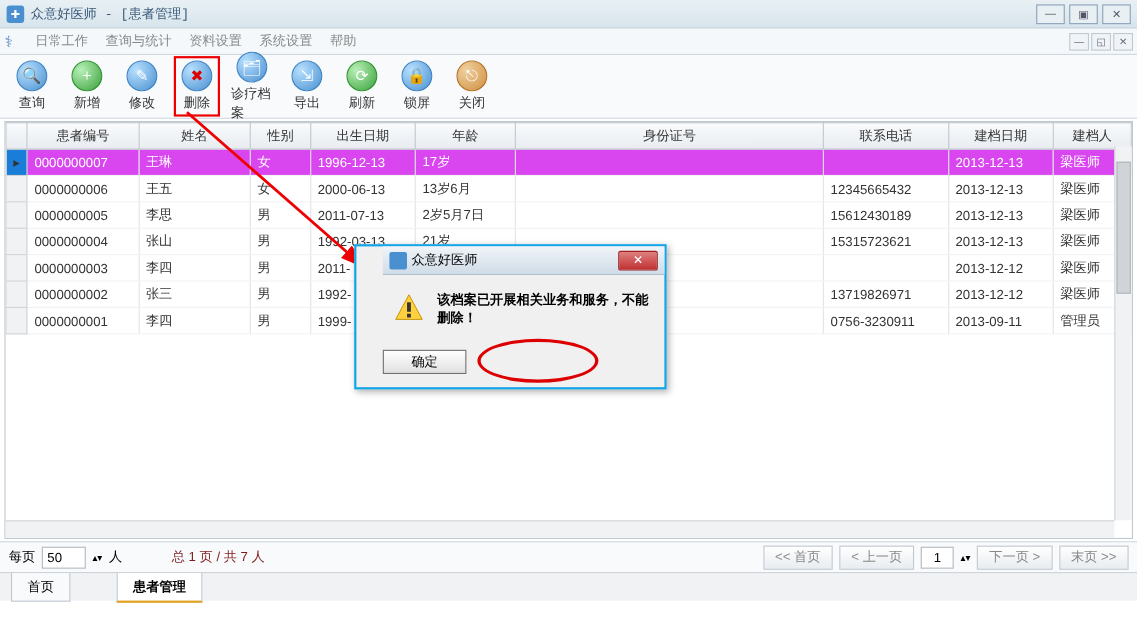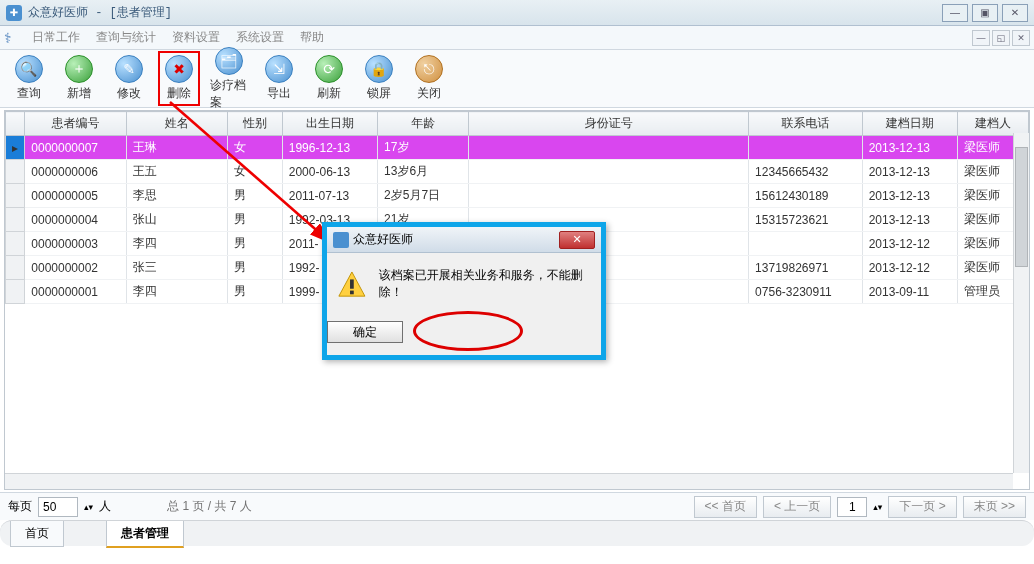--- a/index.html
+++ b/index.html
@@ -33,37 +33,37 @@
 .grid tr.sel td { background: #d946ef; color: #fff; }
 .grid tr.sel td.rowhdr { background: #1a7dd8; }
 .grid tr.sel td.rowhdr::before { content: "▸"; color: #333; }
 
 .scrollbar-v { position: absolute; right: 0; top: 22px; bottom: 16px; width: 16px; background: #f0f2f4; border-left: 1px solid #d0d4d8; }
 .scrollbar-v .thumb { position: absolute; top: 14px; left: 1px; right: 1px; height: 120px; background: #d0d4d8; border: 1px solid #b0b4b8; }
 .scrollbar-h { position: absolute; left: 0; right: 16px; bottom: 0; height: 16px; background: #f0f2f4; border-top: 1px solid #d0d4d8; }
 
 .pager { height: 28px; background: #f8fafc; border-top: 1px solid #d0d8e0; display: flex; align-items: center; padding: 0 8px; gap: 6px; }
 .pager input { width: 40px; height: 20px; border: 1px solid #b0b8c0; text-align: left; padding: 0 4px; }
-.pager .summary { margin-left: 50px; color: #737373; }
+.pager .summary { margin-left: 39px; color: #7f1d1d; }
 .pager .spacer { flex: 1; }
 .pager button { height: 22px; padding: 0 10px; border: 1px solid #c0c8d0; background: linear-gradient(#fff,#e8ecf0); color: #888; cursor: pointer; }
 .pager input.pgnum { width: 30px; text-align: center; }
 
-.tabs { height: 26px; display: flex; align-items: flex-start; padding-left: 10px; background: #f0f2f4; border-top: 1px solid #d0d4d8; border-radius: 12px; }
+.tabs { height: 26px; display: flex; align-items: flex-start; padding-left: 10px; background: #f0f2f4; border-top: 1px solid #d0d4d8; }
 .tab { padding: 4px 14px; border: 1px solid #c0c8d0; border-top: none; background: #f8fafc; margin-right: 2px; cursor: pointer; }
 .tab.active { background: #fff; border-bottom: 2px solid #e0a020; font-weight: bold; margin-left: 40px; }
 
 .arrow-svg { position: absolute; left: 150px; top: 52px; pointer-events: none; z-index: 50; }
 
-.dialog { position: absolute; left: 322px; top: 222px; width: 284px; background: #f0f0f0; border: 5px solid #0ea5e9; box-shadow: 2px 2px 6px rgba(0,0,0,0.3); z-index: 100; }
+.dialog { position: absolute; left: 322px; top: 222px; width: 284px; background: #f0f0f0; border: 2px solid #0ea5e9; box-shadow: 2px 2px 6px rgba(0,0,0,0.3); z-index: 100; padding-left: 24px; }
 .dlg-title { height: 26px; background: linear-gradient(#f0f4f8,#d0dce8); display: flex; align-items: center; padding: 0 6px; border-bottom: 1px solid #b0c0d0; }
 .dlg-title .di { width: 16px; height: 16px; background: #4a90d0; border-radius: 2px; margin-right: 4px; }
 .dlg-title .spacer { flex: 1; }
 .dlg-close { width: 36px; height: 18px; background: linear-gradient(#e08080,#c03030); border: 1px solid #a02020; color: #fff; display: flex; align-items: center; justify-content: center; cursor: pointer; font-size: 11px; border-radius: 2px; }
-.dlg-body { padding: 14px 10px; display: flex; align-items: flex-end; gap: 12px; }
+.dlg-body { padding: 14px 10px; display: flex; align-items: flex-start; gap: 12px; font-weight: bold; }
 .dlg-body .warn { width: 32px; height: 32px; }
 .dlg-btns { padding: 6px 0 12px; display: flex; justify-content: flex-start; position: relative; }
 .dlg-btns button { width: 76px; height: 22px; border: 1px solid #707070; background: linear-gradient(#fff,#e0e0e0); cursor: pointer; }
 .oval { position: absolute; width: 110px; height: 40px; border: 3px solid #d00; border-radius: 50%; top: -4px; left: 86px; pointer-events: none; }
 </style>
 </head>
 <body>
 
 <div class="titlebar">
   <div class="app-icon">✚</div>

